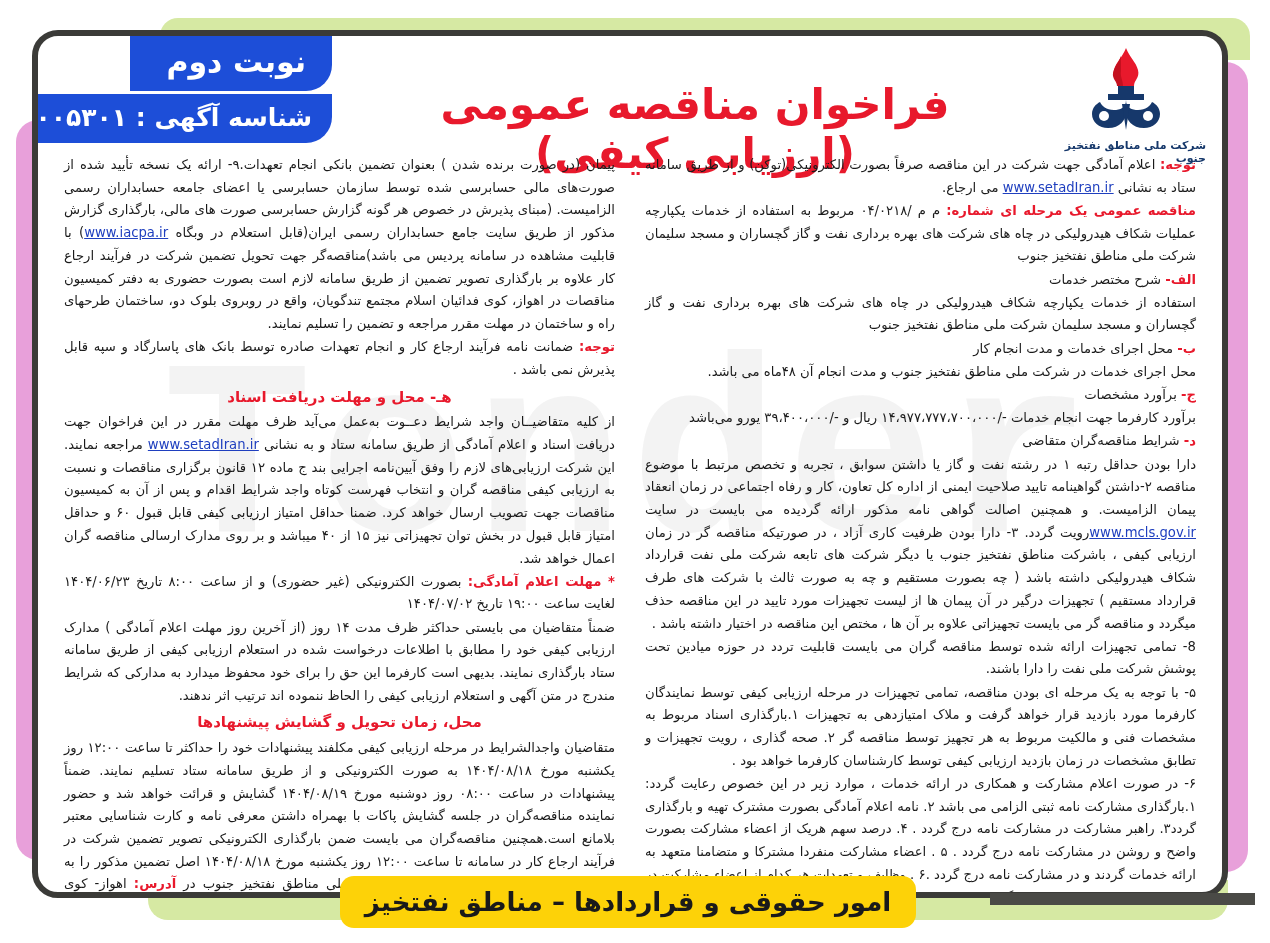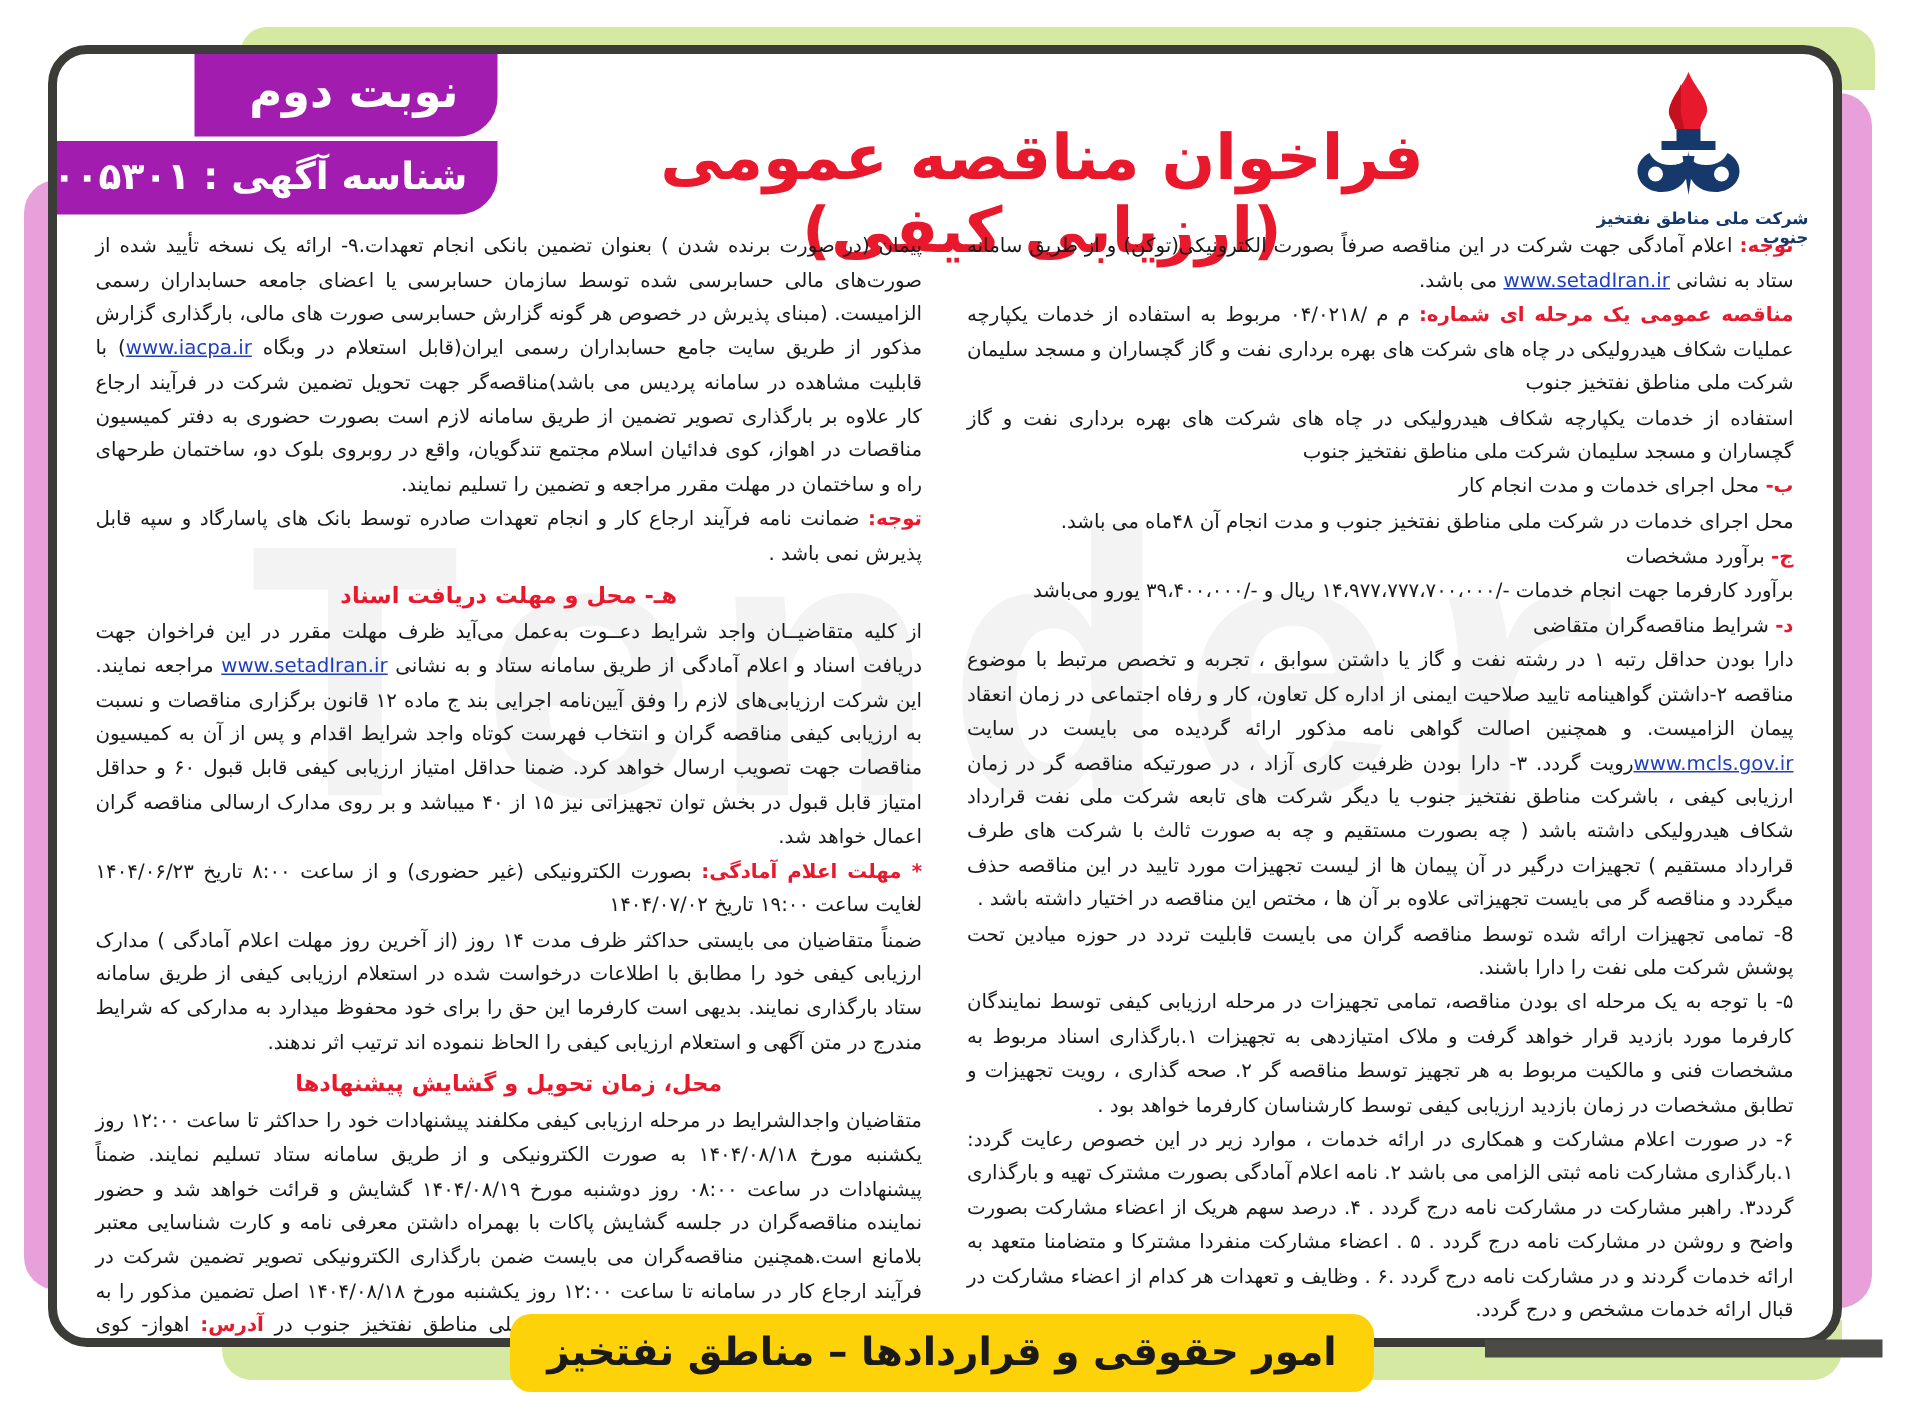--- a/index.html
+++ b/index.html
@@ -101,21 +101,21 @@
     z-index: 6;
   }
   .badges {
     position: absolute;
     right: auto;
     left: -6px;
     top: -6px;
     width: 300px;
   }
   .badge {
-    background: #a21caf;
+    background: #1d4ed8;
     color: #ffffff;
     font-weight: 700;
     font-size: 26px;
     display: inline-block;
     direction: rtl;
     text-align: center;
     white-space: nowrap;
   }
   .badge-1 {
     border-radius: 0 0 26px 0;
@@ -272,27 +272,30 @@
       <div class="logo-caption">شرکت ملی مناطق نفتخیز جنوب</div>
     </div>
 
   </div>
 
   <div class="body-cols">
 
     <div class="col right-col">
 
       <p class="para">
-        <span class="lbl">توجه:</span><span> اعلام آمادگی جهت شرکت در این مناقصه صرفاً بصورت الکترونیکی(توکن) و از طریق سامانه ستاد به نشانی </span><a class="lnk" href="#">www.setadIran.ir</a><span> می باشد.</span>
+        <span class="lbl">توجه:</span><span> اعلام آمادگی جهت شرکت در این مناقصه صرفاً بصورت الکترونیکی(توکن) و از طریق سامانه ستاد به نشانی </span><a class="lnk" href="#">www.setadIran.ir</a><span> می ارجاع.</span>
       </p>
 
       <p class="para">
         <span class="lbl">مناقصه عمومی یک مرحله ای شماره:</span><span> م م /۰۴/۰۲۱۸ مربوط به استفاده از خدمات یکپارچه عملیات شکاف هیدرولیکی در چاه های شرکت های بهره برداری نفت و گاز گچساران و مسجد سلیمان شرکت ملی مناطق نفتخیز جنوب</span>
       </p>
 
+      <p class="para">
+        <span class="lbl">الف-</span><span> شرح مختصر خدمات</span>
+      </p>
       <p class="para">استفاده از خدمات یکپارچه شکاف هیدرولیکی در چاه های شرکت های بهره برداری نفت و گاز گچساران و مسجد سلیمان شرکت ملی مناطق نفتخیز جنوب</p>
 
       <p class="para">
         <span class="lbl">ب-</span><span>  محل اجرای خدمات و مدت انجام کار</span>
       </p>
       <p class="para">محل اجرای خدمات در شرکت ملی مناطق نفتخیز جنوب و مدت انجام آن ۴۸ماه می باشد.</p>
 
       <p class="para">
         <span class="lbl">ج-</span><span>  برآورد مشخصات</span>
       </p>

